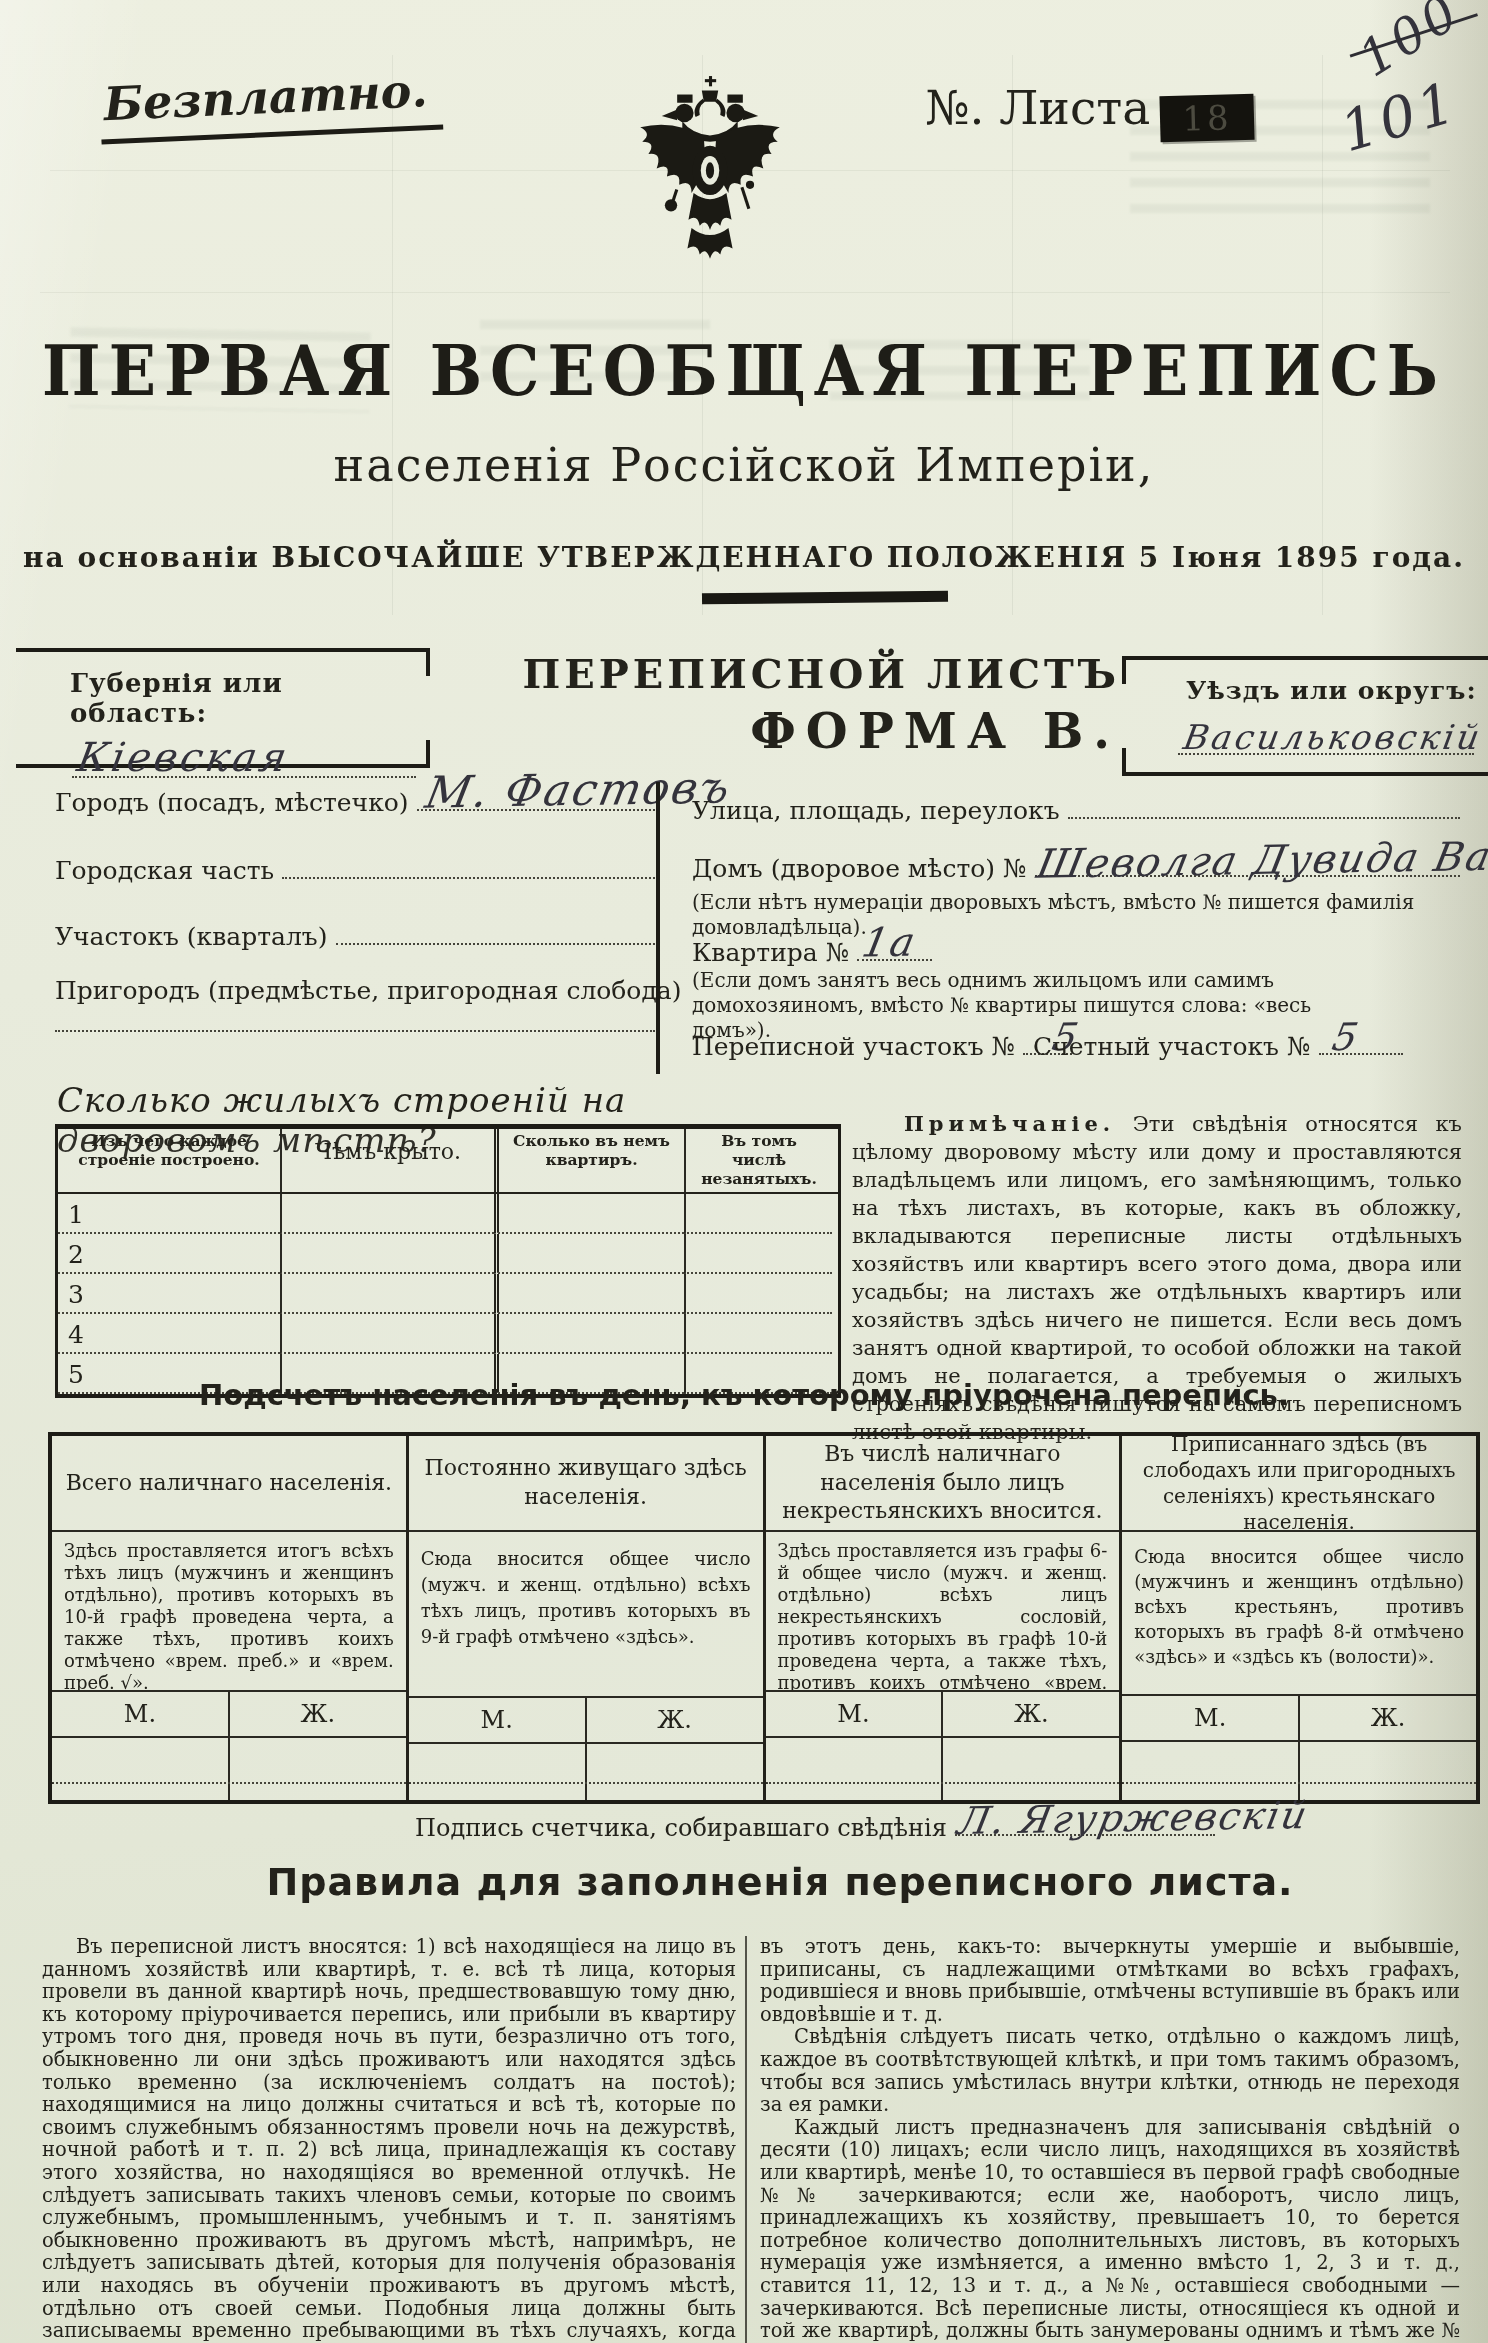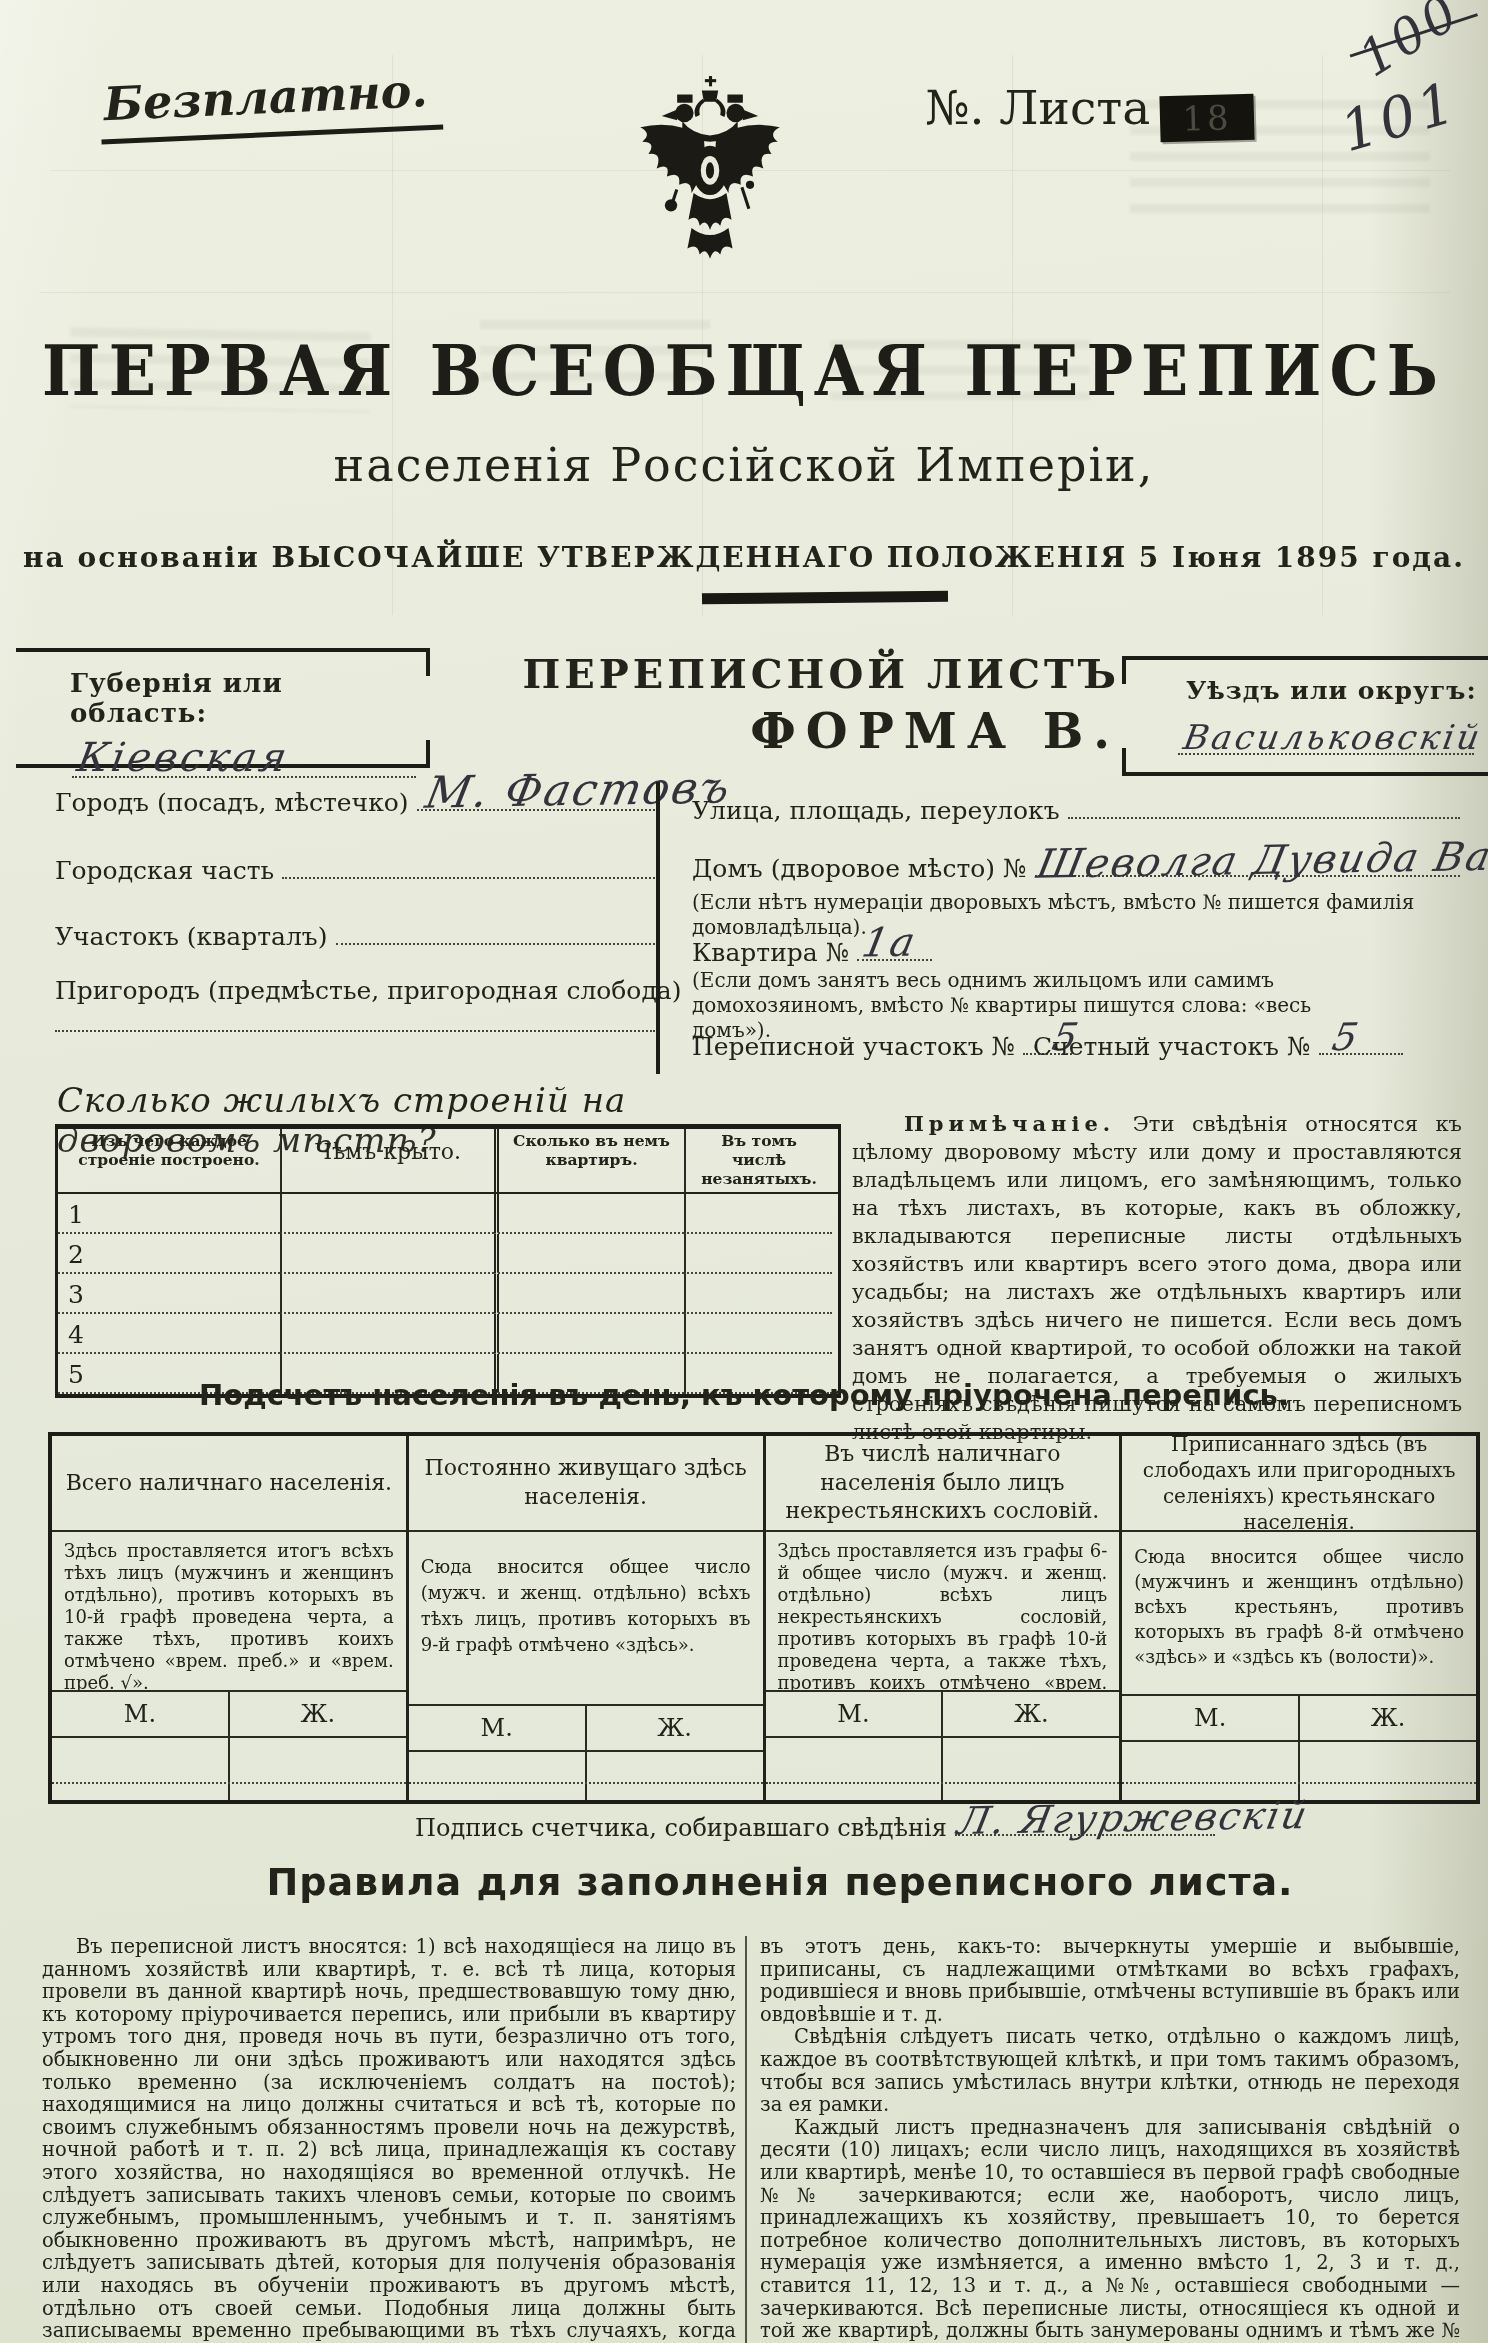--- a/index.html
+++ b/index.html
@@ -313,34 +313,34 @@
       </div>
       <div class="pg-body">
         <div></div>
         <div></div>
         <div class="pg-dotline"></div>
       </div>
     </div>
 
     <div class="pgroup">
       <div class="pg-header">Постоянно живущаго здѣсь населенія.</div>
-      <div class="pg-desc" style="line-height:26px;padding-top:22px;">Сюда вносится общее число (мужч. и женщ. отдѣльно) всѣхъ тѣхъ лицъ, противъ которыхъ въ 9-й графѣ отмѣчено «здѣсь».</div>
+      <div class="pg-desc" style="line-height:26px;padding-top:14px;">Сюда вносится общее число (мужч. и женщ. отдѣльно) всѣхъ тѣхъ лицъ, противъ которыхъ въ 9-й графѣ отмѣчено «здѣсь».</div>
       <div class="pg-mf">
         <div>М.</div>
         <div>Ж.</div>
       </div>
       <div class="pg-body">
         <div></div>
         <div></div>
         <div class="pg-dotline"></div>
       </div>
     </div>
 
     <div class="pgroup">
-      <div class="pg-header">Въ числѣ наличнаго населенія было лицъ некрестьянскихъ сословій.</div>
+      <div class="pg-header">Въ числѣ наличнаго населенія было лицъ некрестьянскихъ вносится.</div>
       <div class="pg-desc">Здѣсь проставляется изъ графы 6-й общее число (мужч. и женщ. отдѣльно) всѣхъ лицъ некрестьянскихъ сословій, противъ которыхъ въ графѣ 10-й проведена черта, а также тѣхъ, противъ коихъ отмѣчено «врем. преб.» и «врем. преб. √».</div>
       <div class="pg-mf">
         <div>М.</div>
         <div>Ж.</div>
       </div>
       <div class="pg-body">
         <div></div>
         <div></div>
         <div class="pg-dotline"></div>
       </div>

